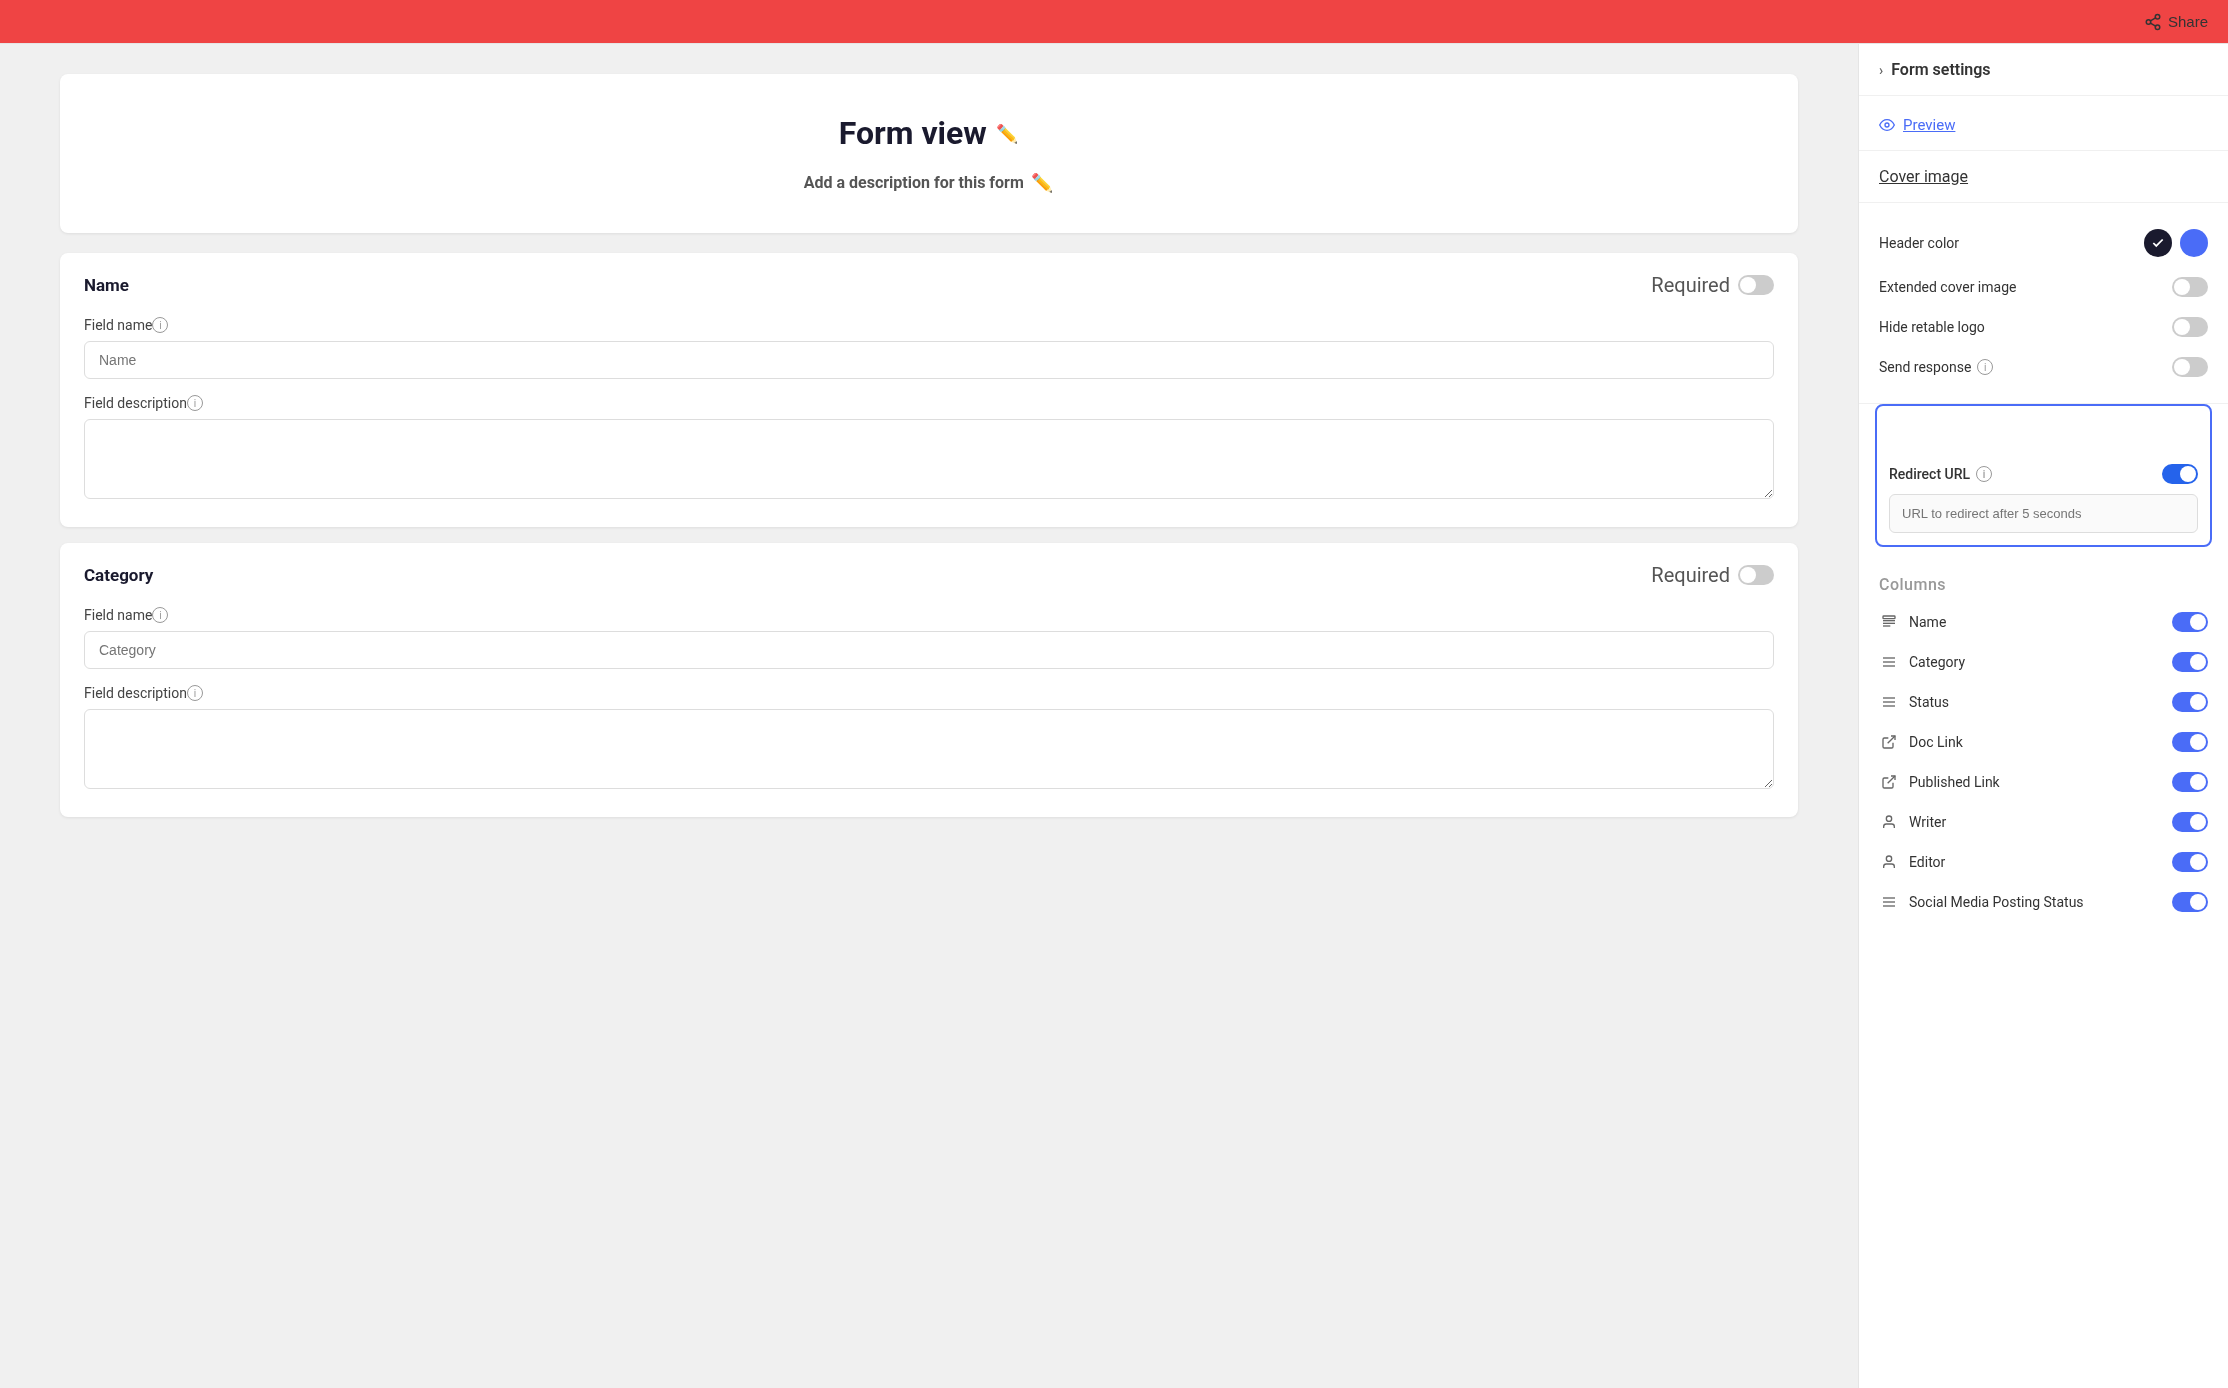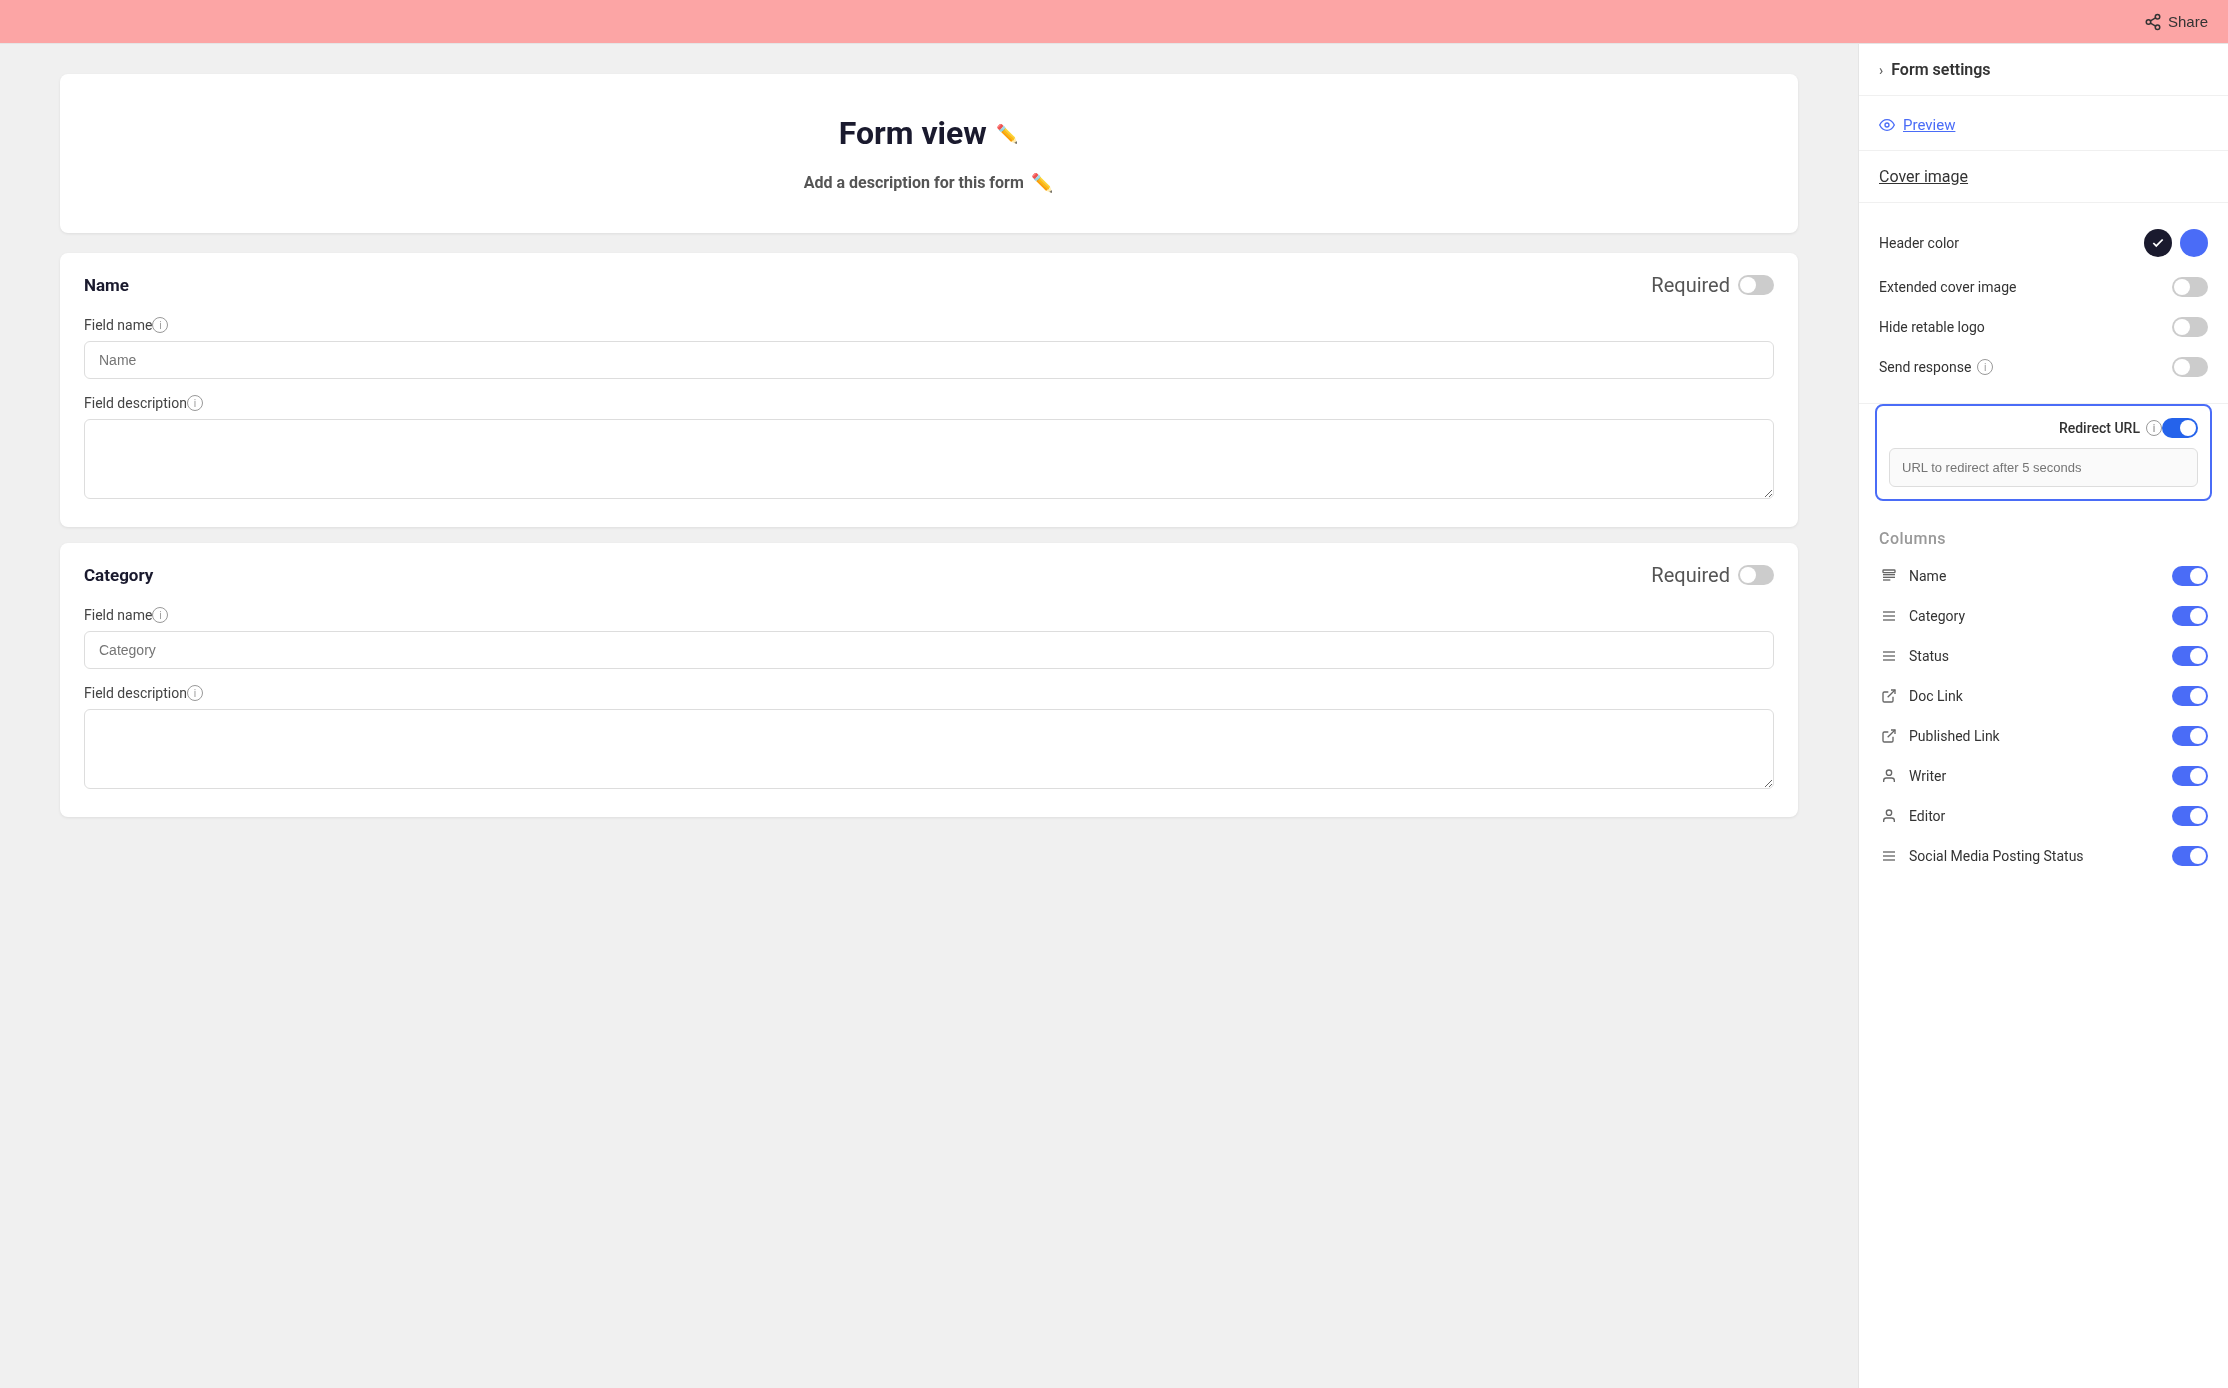--- a/index.html
+++ b/index.html
@@ -7,21 +7,21 @@
       font-family: -apple-system, BlinkMacSystemFont, 'Segoe UI', Roboto, sans-serif;
       background: #f0f0f0;
       display: flex;
       flex-direction: column;
       height: 100vh;
       overflow: hidden;
     }
 
     
     .top-bar {
-      background: #fca5a5;
+      background: #ef4444;
       height: 44px;
       display: flex;
       align-items: center;
       justify-content: flex-end;
       padding: 0 20px;
       border-bottom: 1px solid #e5e5e5;
       flex-shrink: 0;
     }
     .share-btn {
       display: flex;
@@ -243,22 +243,23 @@
     
     .redirect-url-box {
       border: 2px solid #4a6cf7;
       border-radius: 8px;
       margin: 0 16px 16px;
       padding: 12px;
     }
     .redirect-url-header {
       display: flex;
       align-items: center;
-      justify-content: flex-end;
+      justify-content: space-between;
       margin-bottom: 10px;
+      margin-top: 46px;
     }
     .redirect-url-label {
       display: flex;
       align-items: center;
       gap: 6px;
       font-size: 14px;
       color: #333;
       font-weight: 500;
     }
     .redirect-url-input {

